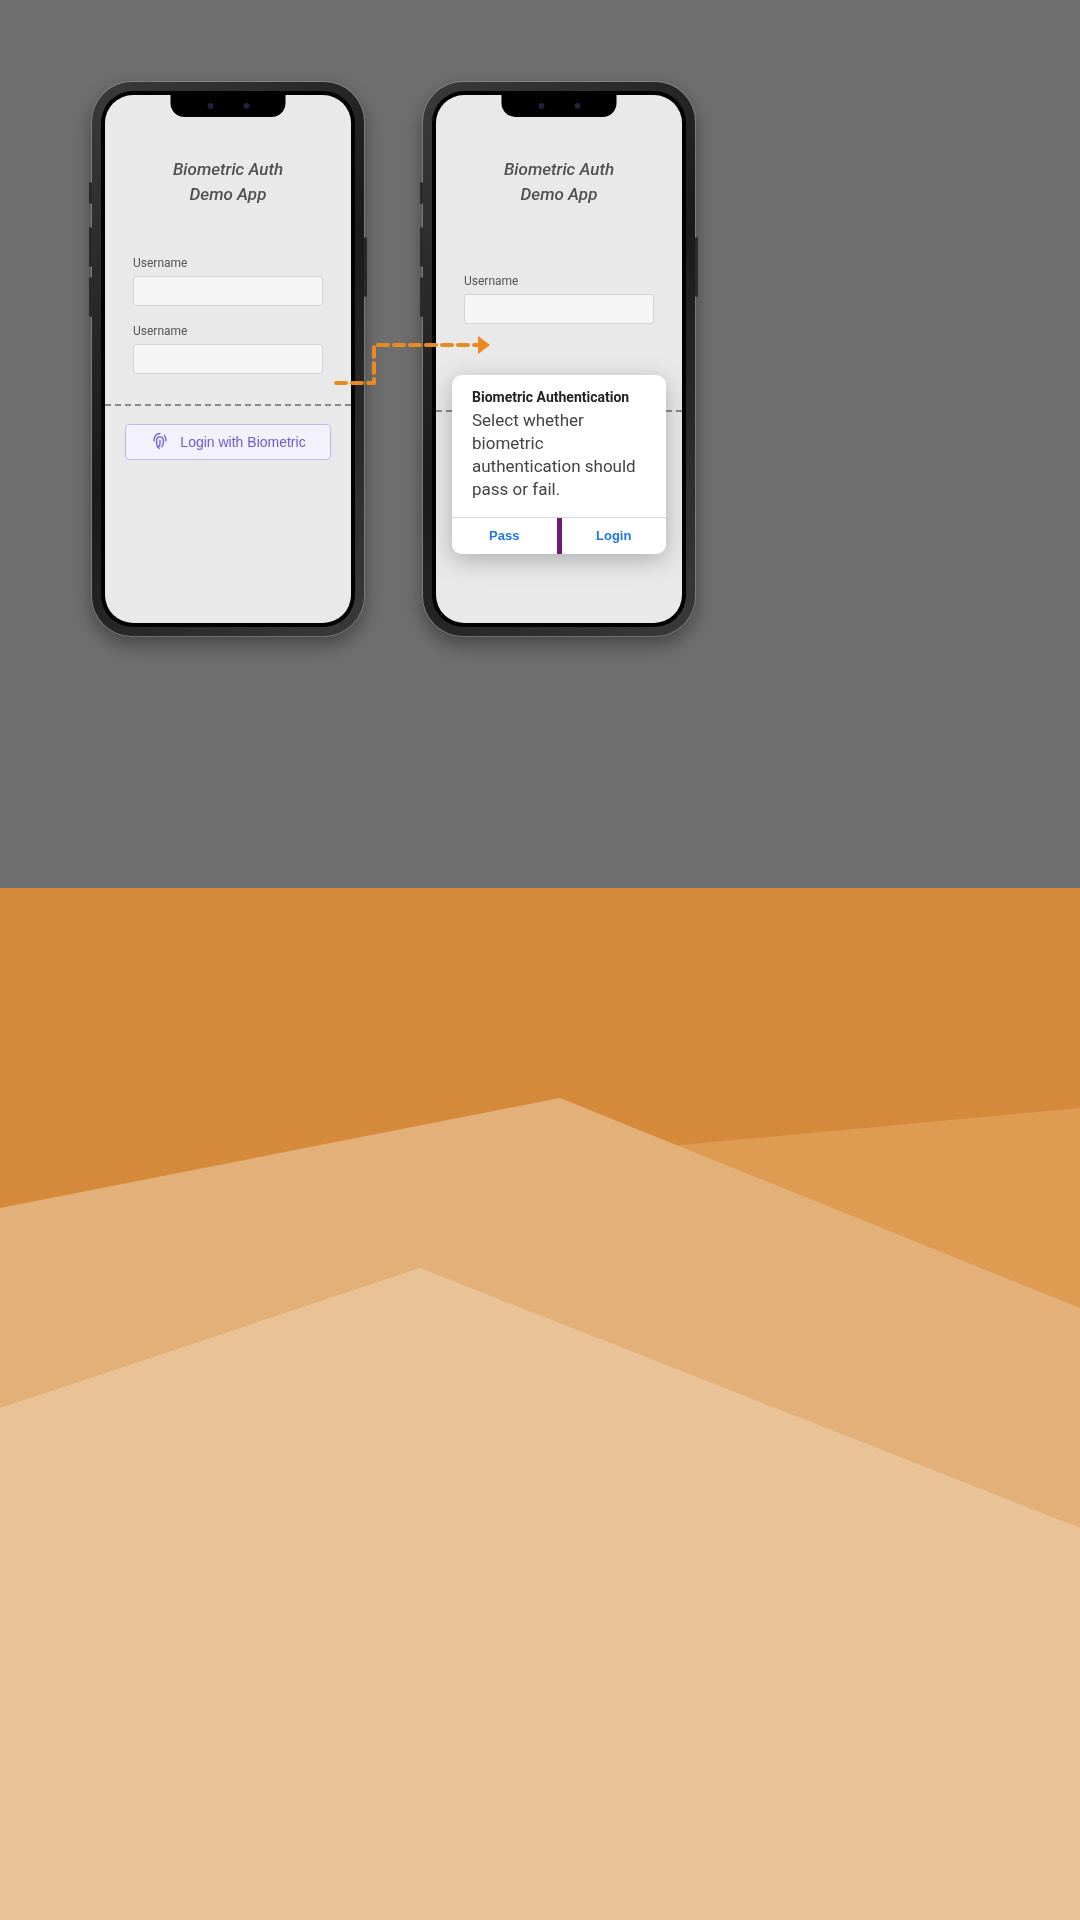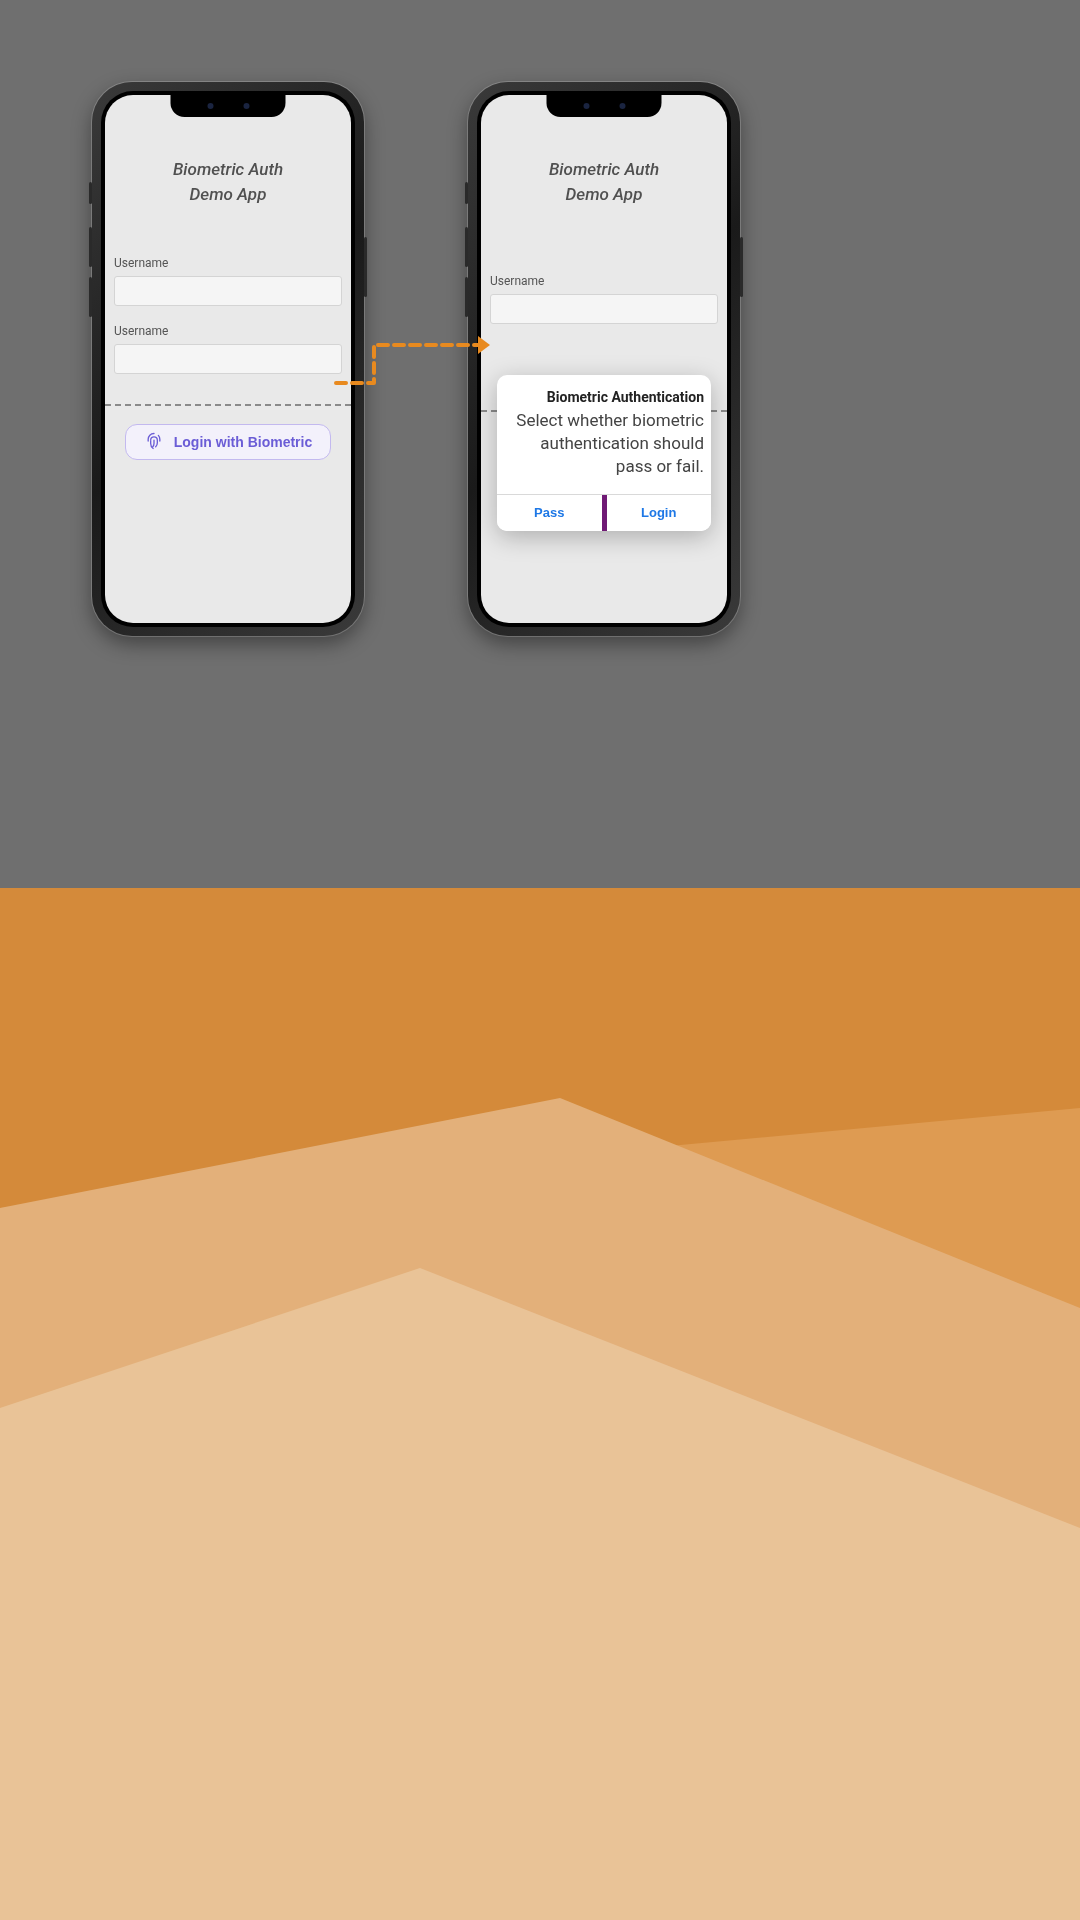--- a/index.html
+++ b/index.html
@@ -19,21 +19,21 @@
     .lower-section {
       position: absolute;
       top: 888px;
       width: 100%;
       height: 1032px;
     }
     .lower-section svg { width: 100%; height: 100%; display: block; }
 
     .phones-container {
       display: flex;
-      gap: 104px;
+      gap: 59px;
       padding-top: 82px;
       padding-left: 92px;
       position: relative;
     }
 
     .phone-frame {
       width: 272px;
       height: 554px;
       background: linear-gradient(135deg, #3a3a3a 0%, #1a1a1a 50%, #3a3a3a 100%);
       border-radius: 40px;
@@ -97,21 +97,21 @@
     }
     .app-title {
       text-align: center;
       font-style: italic;
       color: #505050;
       font-weight: 500;
       font-size: 17px;
       line-height: 1.45;
     }
     .form-area {
-      padding: 50px 9px 0;
+      padding: 50px 28px 0;
     }
     .field-label {
       font-size: 12px;
       color: #555;
       margin-bottom: 6px;
     }
     .text-input {
       width: 100%;
       height: 30px;
       border: 1px solid #d4d4d4;
@@ -131,41 +131,41 @@
 
     .biometric-btn {
       margin: 0 20px;
       display: flex;
       align-items: center;
       justify-content: center;
       gap: 10px;
       width: calc(100% - 40px);
       height: 36px;
       border: 1px solid #c3b9ef;
-      border-radius: 12px;
+      border-radius: 4px;
       background: #f3f1fb;
       color: #6b5dd6;
       font-size: 14px;
-      font-weight: 700;
+      font-weight: 400;
       cursor: pointer;
     }
     .fingerprint-svg { width: 20px; height: 20px; }
 
     .dialog {
       position: absolute;
       top: 280px;
       left: 16px;
       right: 16px;
       background: #fff;
       border-radius: 10px;
       box-shadow: 0 6px 24px rgba(0,0,0,0.25);
       z-index: 20;
       overflow: hidden;
     }
-    .dialog-header { padding: 14px 7px 16px; text-align: right; }
+    .dialog-header { padding: 14px 20px 16px; text-align: left; }
     .dialog-title { font-weight: 700; font-size: 14px; color: #222; margin-bottom: 4px; }
     .dialog-subtitle { font-size: 17px; color: #444; line-height: 1.35; }
     .dialog-buttons { display: flex; border-top: 1px solid #d9d9d9; }
     .dialog-buttons button {
       flex: 1;
       height: 36px;
       border: none;
       background: #fff;
       color: #1e78e6;
       font-size: 13px;

